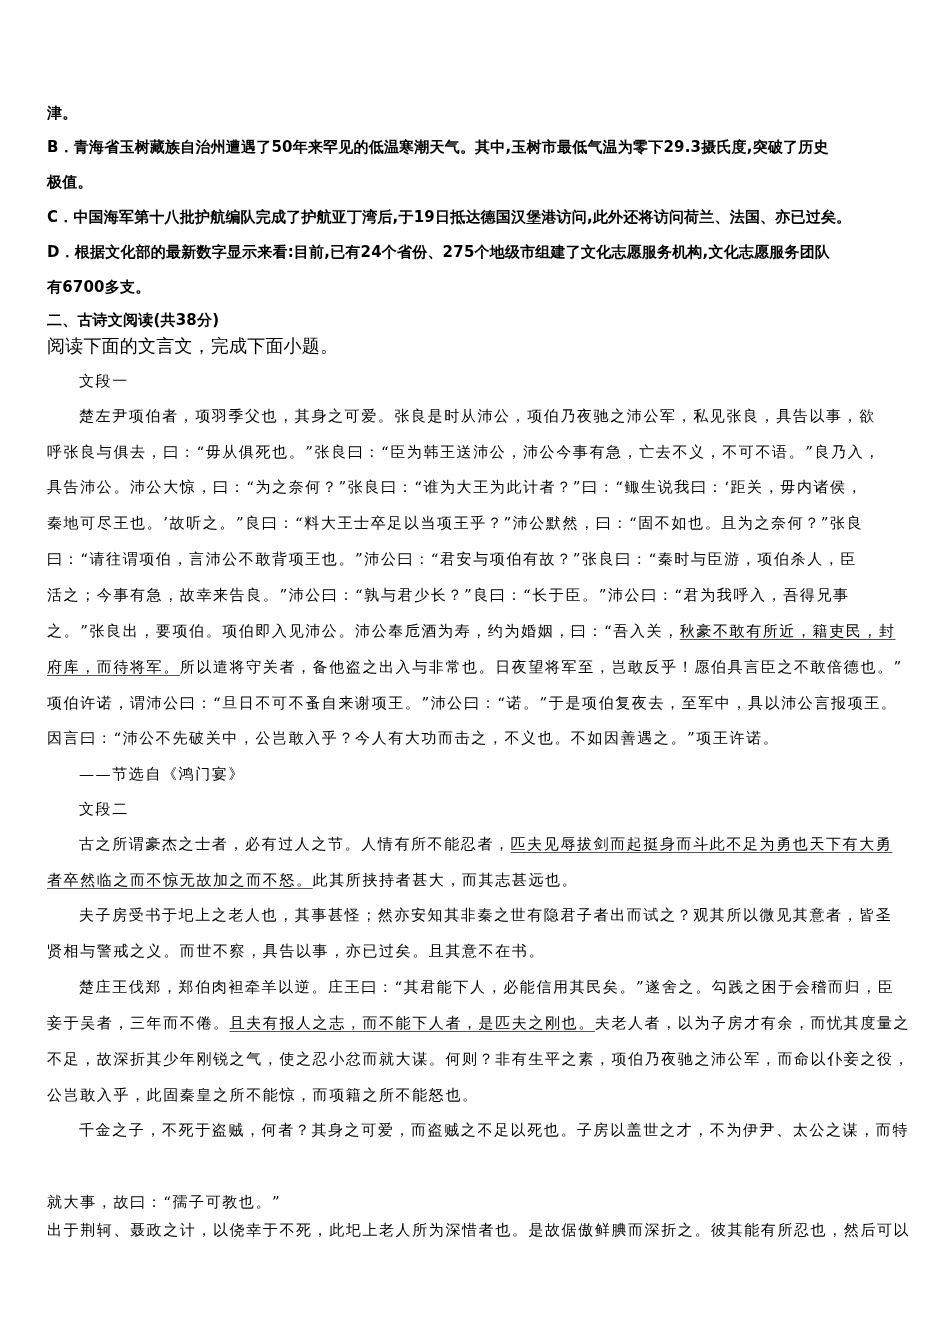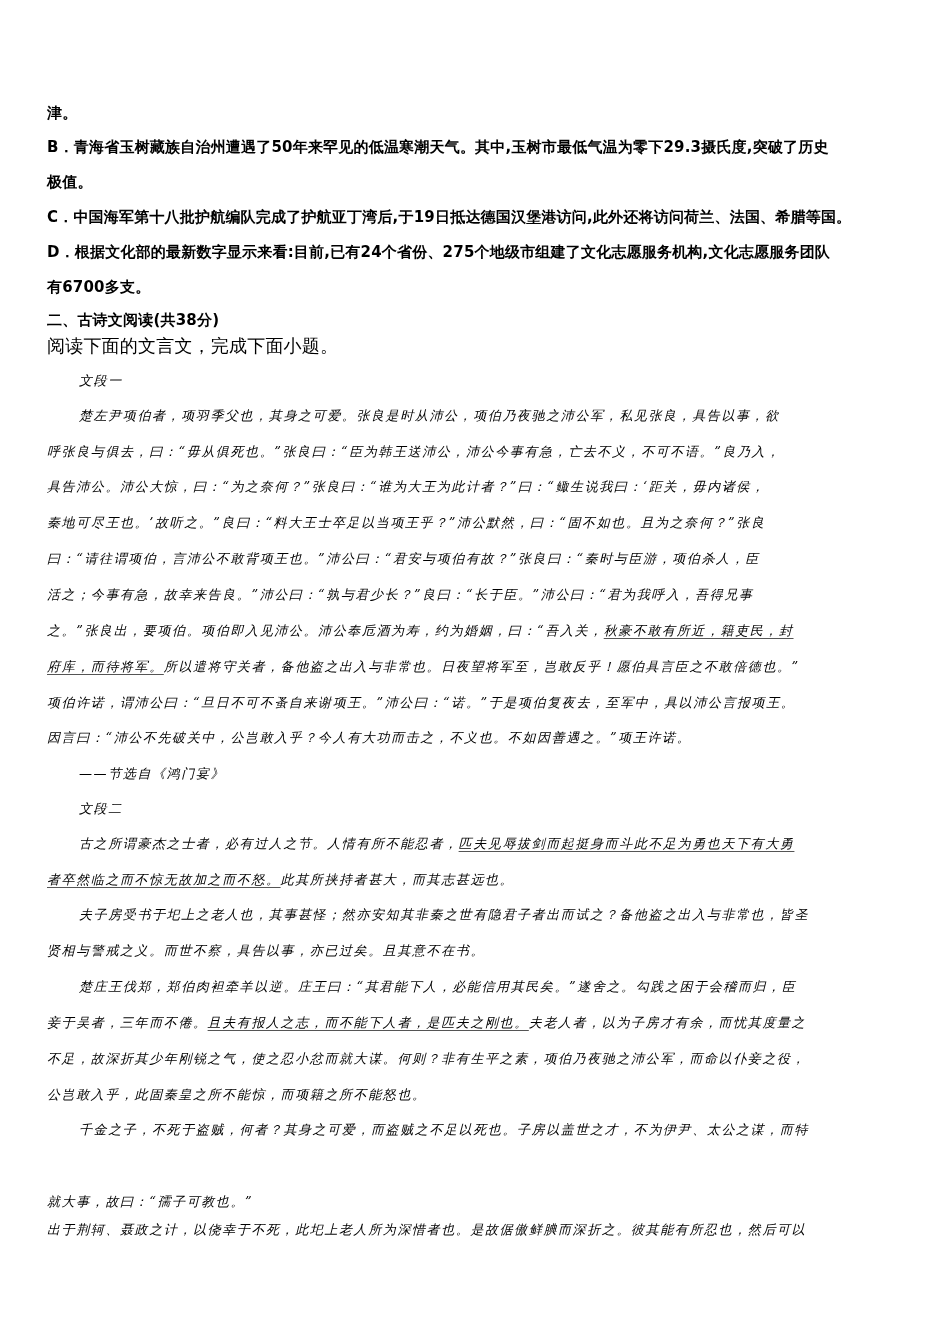--- a/index.html
+++ b/index.html
@@ -28,44 +28,43 @@
       line-height: 20px;
       letter-spacing: 0.2px;
     }
     .bold {
       font-family: "DejaVu Sans", "Liberation Sans", sans-serif;
       font-weight: bold;
       font-size: 15px;
     }
     .serif {
       font-family: "DejaVu Serif", "Liberation Serif", serif;
-      font-size: 13px;
+      font-size: 15px;
       letter-spacing: 1.6px;
-      font-style: italic;
     }
     .plain {
       font-family: "DejaVu Sans", "Liberation Sans", sans-serif;
       font-size: 18px;
     }
     .indent { left: 32px; }
     .u {
       text-decoration: underline;
       text-decoration-color: #555;
       text-underline-offset: 3px;
     }
   </style>
 </head>
 <body>
 
 <div class="page">
 
   <div class="line bold" style="top:103px">津。</div>
   <div class="line bold" style="top:137px">B．青海省玉树藏族自治州遭遇了50年来罕见的低温寒潮天气。其中,玉树市最低气温为零下29.3摄氏度,突破了历史</div>
   <div class="line bold" style="top:172px">极值。</div>
-  <div class="line bold" style="top:207px">C．中国海军第十八批护航编队完成了护航亚丁湾后,于19日抵达德国汉堡港访问,此外还将访问荷兰、法国、希腊等国。</div>
+  <div class="line bold" style="top:207px">C．中国海军第十八批护航编队完成了护航亚丁湾后,于19日抵达德国汉堡港访问,此外还将访问荷兰、法国、亦已过矣。</div>
   <div class="line bold" style="top:242px">D．根据文化部的最新数字显示来看:目前,已有24个省份、275个地级市组建了文化志愿服务机构,文化志愿服务团队</div>
   <div class="line bold" style="top:277px">有6700多支。</div>
 
   <div class="line bold" style="top:310px">二、古诗文阅读(共38分)</div>
   <div class="line plain" style="top:336px">阅读下面的文言文，完成下面小题。</div>
 
   <div class="line serif indent" style="top:371px">文段一</div>
   <div class="line serif indent" style="top:406px">楚左尹项伯者，项羽季父也，其身之可爱。张良是时从沛公，项伯乃夜驰之沛公军，私见张良，具告以事，欲</div>
   <div class="line serif" style="top:442px">呼张良与俱去，曰：“毋从俱死也。”张良曰：“臣为韩王送沛公，沛公今事有急，亡去不义，不可不语。”良乃入，</div>
   <div class="line serif" style="top:477px">具告沛公。沛公大惊，曰：“为之奈何？”张良曰：“谁为大王为此计者？”曰：“鲰生说我曰：‘距关，毋内诸侯，</div>
@@ -82,21 +81,21 @@
   <div class="line serif" style="top:728px">因言曰：“沛公不先破关中，公岂敢入乎？今人有大功而击之，不义也。不如因善遇之。”项王许诺。</div>
   <div class="line serif indent" style="top:764px">——节选自《鸿门宴》</div>
 
   <div class="line serif indent" style="top:799px">文段二</div>
   <div class="line serif indent" style="top:834px">
     <span>古之所谓豪杰之士者，必有过人之节。人情有所不能忍者，</span><span class="u">匹夫见辱拔剑而起挺身而斗此不足为勇也天下有大勇</span>
   </div>
   <div class="line serif" style="top:870px">
     <span class="u">者卒然临之而不惊无故加之而不怒。</span><span>此其所挟持者甚大，而其志甚远也。</span>
   </div>
-  <div class="line serif indent" style="top:905px">夫子房受书于圯上之老人也，其事甚怪；然亦安知其非秦之世有隐君子者出而试之？备他盗之出入与非常也，皆圣</div>
+  <div class="line serif indent" style="top:905px">夫子房受书于圯上之老人也，其事甚怪；然亦安知其非秦之世有隐君子者出而试之？观其所以微见其意者，皆圣</div>
   <div class="line serif" style="top:941px">贤相与警戒之义。而世不察，具告以事，亦已过矣。且其意不在书。</div>
   <div class="line serif indent" style="top:977px">楚庄王伐郑，郑伯肉袒牵羊以逆。庄王曰：“其君能下人，必能信用其民矣。”遂舍之。勾践之困于会稽而归，臣</div>
   <div class="line serif" style="top:1013px">
     <span>妾于吴者，三年而不倦。</span><span class="u">且夫有报人之志，而不能下人者，是匹夫之刚也。</span><span>夫老人者，以为子房才有余，而忧其度量之</span>
   </div>
   <div class="line serif" style="top:1049px">不足，故深折其少年刚锐之气，使之忍小忿而就大谋。何则？非有生平之素，项伯乃夜驰之沛公军，而命以仆妾之役，</div>
   <div class="line serif" style="top:1085px">公岂敢入乎，此固秦皇之所不能惊，而项籍之所不能怒也。</div>
   <div class="line serif indent" style="top:1120px">千金之子，不死于盗贼，何者？其身之可爱，而盗贼之不足以死也。子房以盖世之才，不为伊尹、太公之谋，而特</div>
   <div class="line serif" style="top:1220px">出于荆轲、聂政之计，以侥幸于不死，此圯上老人所为深惜者也。是故倨傲鲜腆而深折之。彼其能有所忍也，然后可以</div>
   <div class="line serif" style="top:1192px">就大事，故曰：“孺子可教也。”</div>

